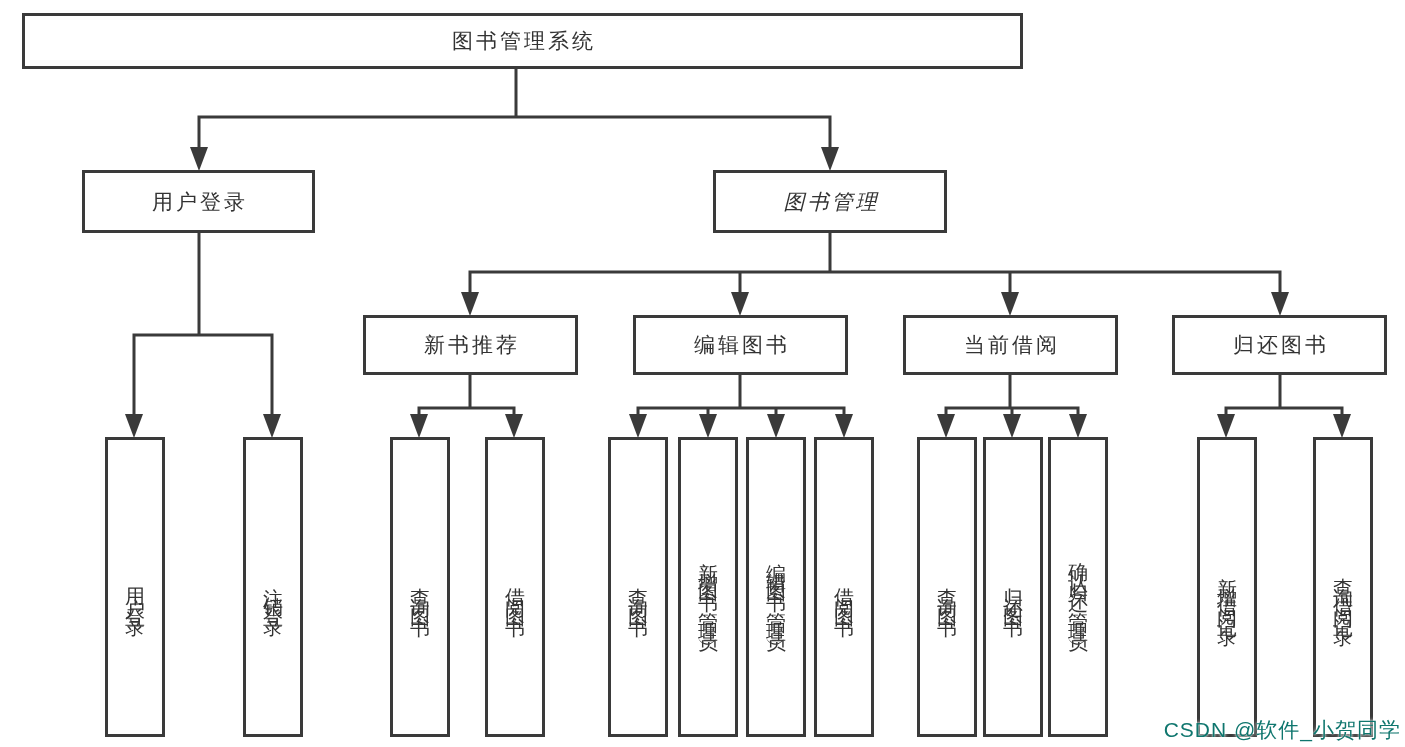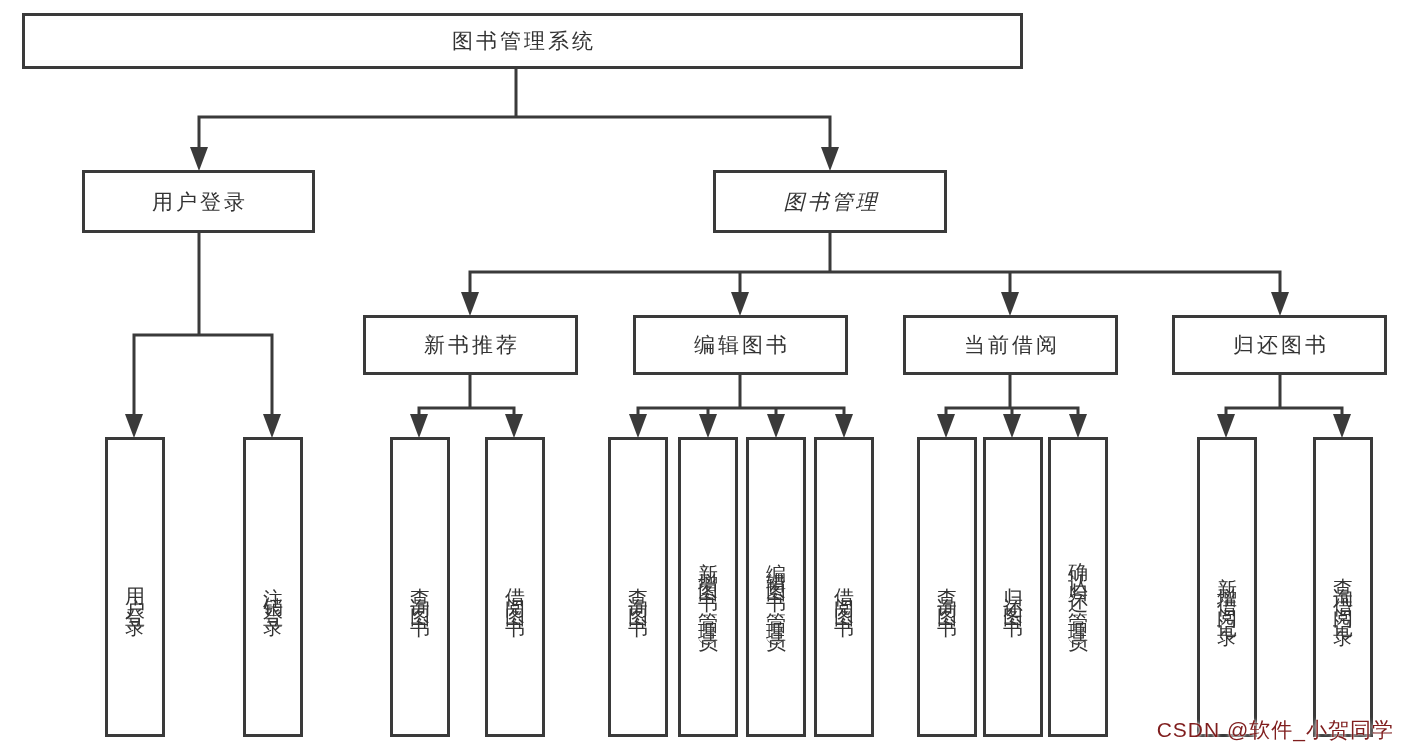--- a/index.html
+++ b/index.html
@@ -33,25 +33,25 @@
   .vnode .lbl {
     writing-mode: vertical-rl;
     text-orientation: mixed;
     letter-spacing: 10px;
     line-height: 1.35;
     transform: translateY(5px);
     white-space: nowrap;
   }
   .watermark {
     position: absolute;
-    right: 11px;
+    right: 4px;
     bottom: 3px;
     font-size: 21px;
     letter-spacing: 1px;
-    color: #7f1d1d;
+    color: #0f766e;
     text-shadow: 0 0 2px #ffffff, 0 0 4px #ffffff;
     white-space: nowrap;
   }
   
   #root-box   { left: 22px;  top: 13px;  width: 1001px; height: 56px; }
   #l2-login   { left: 82px;  top: 170px; width: 233px;  height: 63px; }
   #l2-manage  { left: 713px; top: 170px; width: 234px;  height: 63px; font-style: italic; }
   #l3-newbook { left: 363px; top: 315px; width: 215px;  height: 60px; }
   #l3-borrow  { left: 633px; top: 315px; width: 215px;  height: 60px; }
   #l3-current { left: 903px; top: 315px; width: 215px;  height: 60px; align-items: center; }

